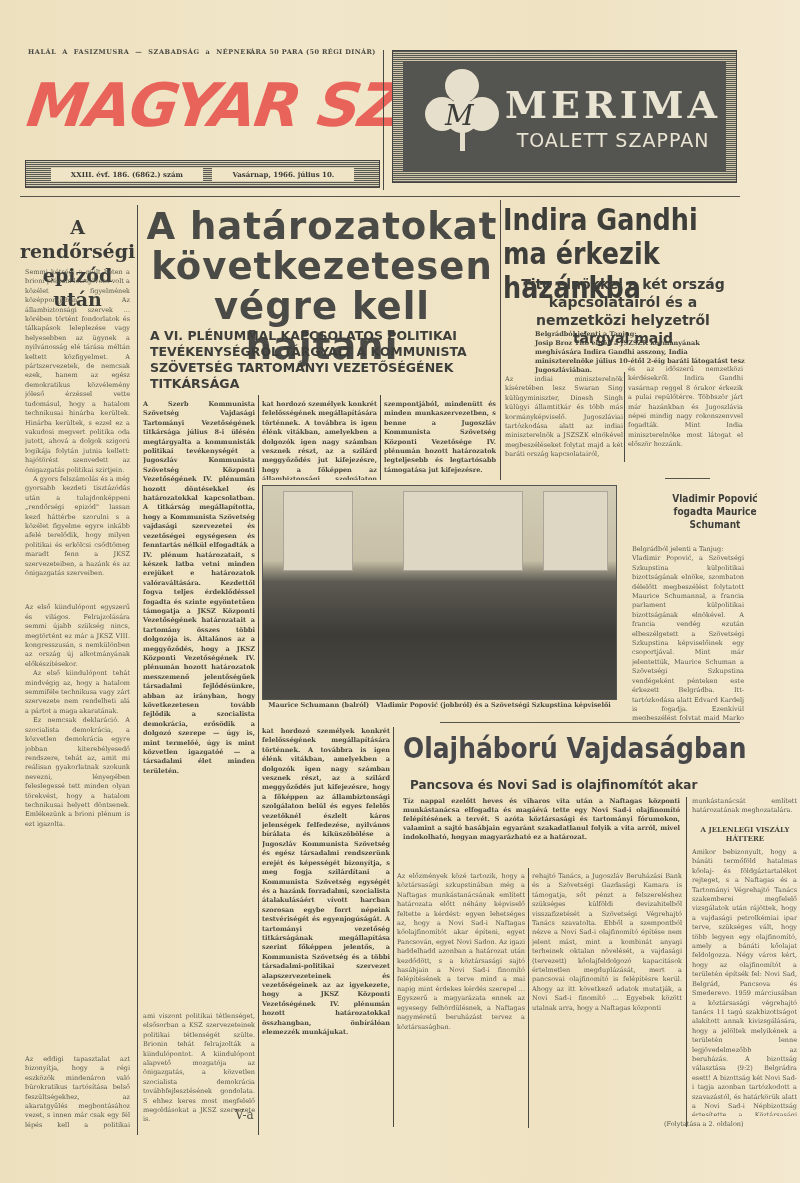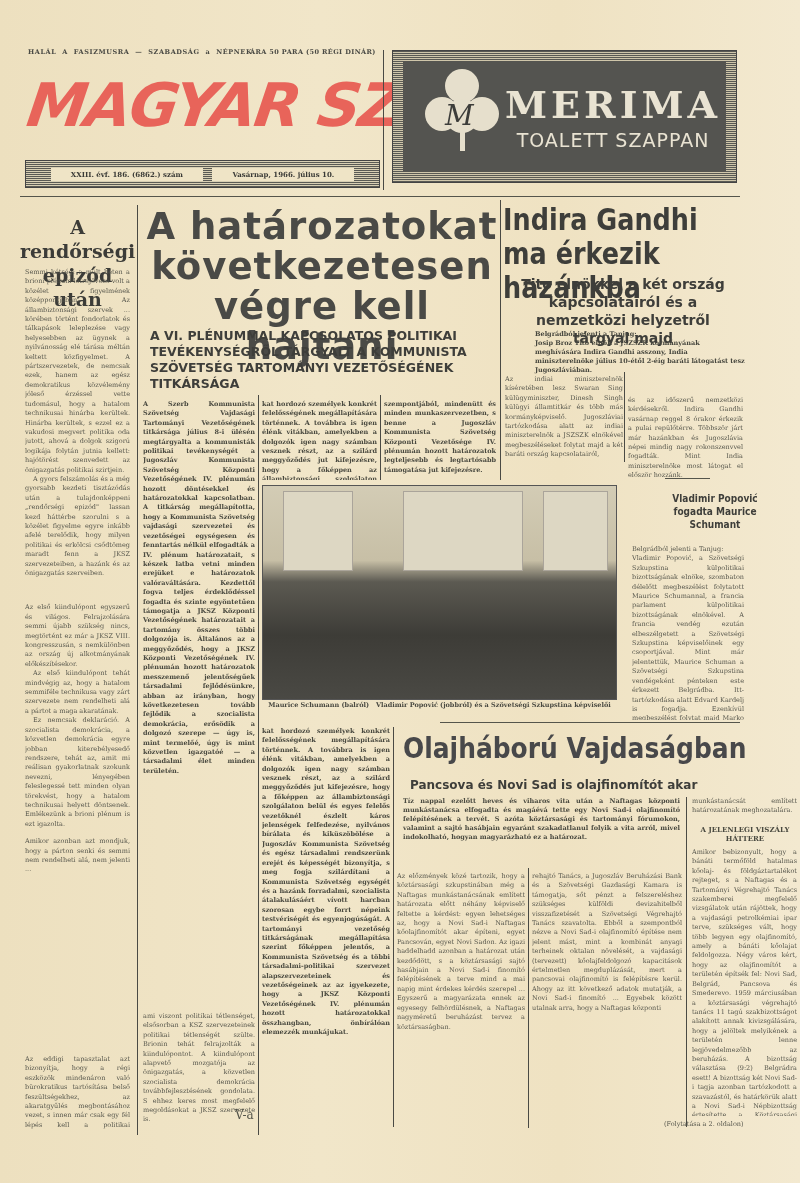--- a/index.html
+++ b/index.html
@@ -74,21 +74,20 @@
 
   <div class="abs hr" style="left:20px;top:196px;width:720px"></div>
 
   <div class="abs side-hl">A rendőrségi epizód után</div>
   <div class="abs col it" style="left:25px;top:268px;width:105px;height:740px">
     <p>Semmi kétség: a múlt héten a brioni plénum létrejövése volt a közélet figyelmének középpontjában. Az állambiztonsági szervek ... körében történt fondorlatok és tálkapások leleplezése vagy helyesebben az ügynek a nyilvánosság elé tárása méltán keltett közfigyelmet. A pártszervezetek, de nemcsak ezek, hanem az egész demokratikus közvélemény jóleső érzéssel vette tudomásul, hogy a hatalom technikusai hinárba kerültek. Hinárba kerültek, s ezzel ez a vakudosi megvert politika oda jutott, ahová a dolgok szigorú logikája folytán jutnia kellett: hajótörést szenvedett az önigazgatás politikai szirtjein.</p>
     <p style="text-indent:8px">A gyors felszámolás és a még gyorsabb kezdeti tisztázódás után a tulajdonképpeni „rendőrségi epizód" lassan kezd háttérbe szorulni s a közélet figyelme egyre inkább afelé terelődik, hogy milyen politikai és erkölcsi csődtömeg maradt fenn a JKSZ szervezeteiben, a hazánk és az önigazgatás szerveiben.</p>
     <p style="margin-top:25px">Az első kiindulópont egyszerű és világos. Felrajzolására semmi újabb szükség nincs, megtörtént ez már a JKSZ VIII. kongresszusán, s nemkülönben az ország új alkotmányának előkészítésekor.</p>
     <p style="text-indent:8px">Az első kiindulópont tehát mindvégig az, hogy a hatalom semmiféle technikusa vagy zárt szervezete nem rendelheti alá a pártot a maga akaratának.</p>
     <p style="text-indent:8px">Ez nemcsak deklaráció. A szocialista demokrácia, a közvetlen demokrácia egyre jobban kiterebélyesedő rendszere, tehát az, amit mi reálisan gyakorlatnak szokunk nevezni, lényegében feleslegessé tett minden olyan törekvést, hogy a hatalom technikusai helyett döntsenek. Emlékezünk a brioni plénum is ezt igazolta.</p>
-    <p style="margin-top:8px">Amikor azonban azt mondjuk, hogy a párton senki és semmi nem rendelheti alá, nem jelenti ...</p>
   </div>
   <div class="abs col it" style="left:25px;top:1055px;width:105px;height:75px">Az eddigi tapasztalat azt bizonyítja, hogy a régi eszközök mindenáron való bürokratikus tartósítása belső feszültségekhez, az akaratgyűlés megbontásához vezet, s innen már csak egy fél lépés kell a politikai konstrukciók kellemetlen módszerének visszaszerzéséhez.</div>
   <div class="abs vrule" style="left:137px;top:205px;width:1px;height:930px"></div>
 
   <div class="abs main-hl">A határozatokat következetesen végre kell hajtani</div>
   <div class="abs main-sub">A VI. PLÉNUMMAL KAPCSOLATOS POLITIKAI TEVÉKENYSÉGRŐL TÁRGYALT A KOMMUNISTA SZÖVETSÉG TARTOMÁNYI VEZETŐSÉGÉNEK TITKÁRSÁGA</div>
   <div class="abs col bold" style="left:143px;top:400px;width:112px;height:630px">A Szerb Kommunista Szövetség Vajdasági Tartományi Vezetőségének titkársága július 8-i ülésén megtárgyalta a kommunisták politikai tevékenységét a Jugoszláv Kommunista Szövetség Központi Vezetőségének IV. plénumán hozott döntésekkel és határozatokkal kapcsolatban. A titkárság megállapította, hogy a Kommunista Szövetség vajdasági szervezetei és vezetőségei egységesen és fenntartás nélkül elfogadták a IV. plénum határozatait, s készek latba vetni minden erejüket e határozatok valóraváltására. Kezdettől fogva teljes érdeklődéssel fogadta és szinte egyöntetűen támogatja a JKSZ Központi Vezetőségének határozatait a tartomány összes többi dolgozója is. Általános az a meggyőződés, hogy a JKSZ Központi Vezetőségének IV. plénumán hozott határozatok messzemenő jelentőségűek társadalmi fejlődésünkre, abban az irányban, hogy következetesen tovább fejlődik a szocialista demokrácia, erősödik a dolgozó szerepe — úgy is, mint termelőé, úgy is mint közvetlen igazgatóé — a társadalmi élet minden területén.</div>
   <div class="abs col it" style="left:143px;top:1012px;width:112px;height:112px">ami viszont politikai tétlenséget, elsősorban a KSZ szervezeteinek politikai tétlenségét szülte. Brionin tehát felrajzolták a kiindulópontot. A kiindulópont alapvető mozgatója az önigazgatás, a közvetlen szocialista demokrácia továbbfejlesztésének gondolata. S ehhez keres most megfelelő megoldásokat a JKSZ szervezete is.</div>
   <div class="abs sig">V-a</div>
   <div class="abs vrule" style="left:258px;top:395px;width:1px;height:740px"></div>
@@ -109,21 +108,21 @@
 
   <div class="abs vrule" style="left:500px;top:200px;width:1px;height:280px"></div>
   <div class="abs indira-hl">Indira Gandhi ma érkezik hazánkba</div>
   <div class="abs indira-sub">Tito elnökkel a két ország kapcsolatairól és a nemzetközi helyzetről tárgyal majd</div>
   <div class="abs lead">
     <div>Belgrádból jelenti a Tanjug:</div>
     <div>Josip Broz Tito elnök a JSZSZK kormányának meghívására Indira Gandhi asszony, India miniszterelnöke július 10-étől 2-éig baráti látogatást tesz Jugoszláviában.</div>
   </div>
   <div class="abs col" style="left:505px;top:375px;width:118px;height:85px">Az indiai miniszterelnök kíséretében lesz Swaran Sing külügyminiszter, Dinesh Singh külügyi államtitkár és több más kormányképviselő. Jugoszláviai tartózkodása alatt az indiai miniszterelnök a JSZSZK elnökével megbeszéléseket folytat majd a két baráti ország kapcsolatairól,</div>
   <div class="abs vrule" style="left:624px;top:372px;width:1px;height:90px"></div>
-  <div class="abs col" style="left:628px;top:396px;width:115px;height:95px">és az időszerű nemzetközi kérdésekről. Indira Gandhi vasárnap reggel 8 órakor érkezik a pulai repülőtérre. Többször járt már hazánkban és Jugoszlávia népei mindig nagy rokonszenvvel fogadták. Mint India miniszterelnöke most látogat el először hozzánk.</div>
+  <div class="abs col" style="left:628px;top:365px;width:115px;height:95px">és az időszerű nemzetközi kérdésekről. Indira Gandhi vasárnap reggel 8 órakor érkezik a pulai repülőtérre. Többször járt már hazánkban és Jugoszlávia népei mindig nagy rokonszenvvel fogadták. Mint India miniszterelnöke most látogat el először hozzánk.</div>
   <div class="abs hr" style="left:665px;top:478px;width:45px"></div>
 
   <div class="abs schumant">Vladimir Popović fogadta Maurice Schumant</div>
   <div class="abs col" style="left:632px;top:545px;width:112px;height:175px">
     <p>Belgrádból jelenti a Tanjug:</p>
     <p>Vladimir Popović, a Szövetségi Szkupstina külpolitikai bizottságának elnöke, szombaton délelőtt megbeszélést folytatott Maurice Schumannal, a francia parlament külpolitikai bizottságának elnökével. A francia vendég ezután elbeszélgetett a Szövetségi Szkupstina képviselőinek egy csoportjával. Mint már jelentettük, Maurice Schuman a Szövetségi Szkupstina vendégeként pénteken este érkezett Belgrádba. Itt-tartózkodása alatt Edvard Kardelj is fogadja. Ezenkívül megbeszélést folytat majd Marko Nikezić külügyi államtitkárral.</p>
     </div>
   <div class="abs hr" style="left:440px;top:722px;width:300px"></div>
 
   <div class="abs olaj-hl">Olajháború Vajdaságban</div>

